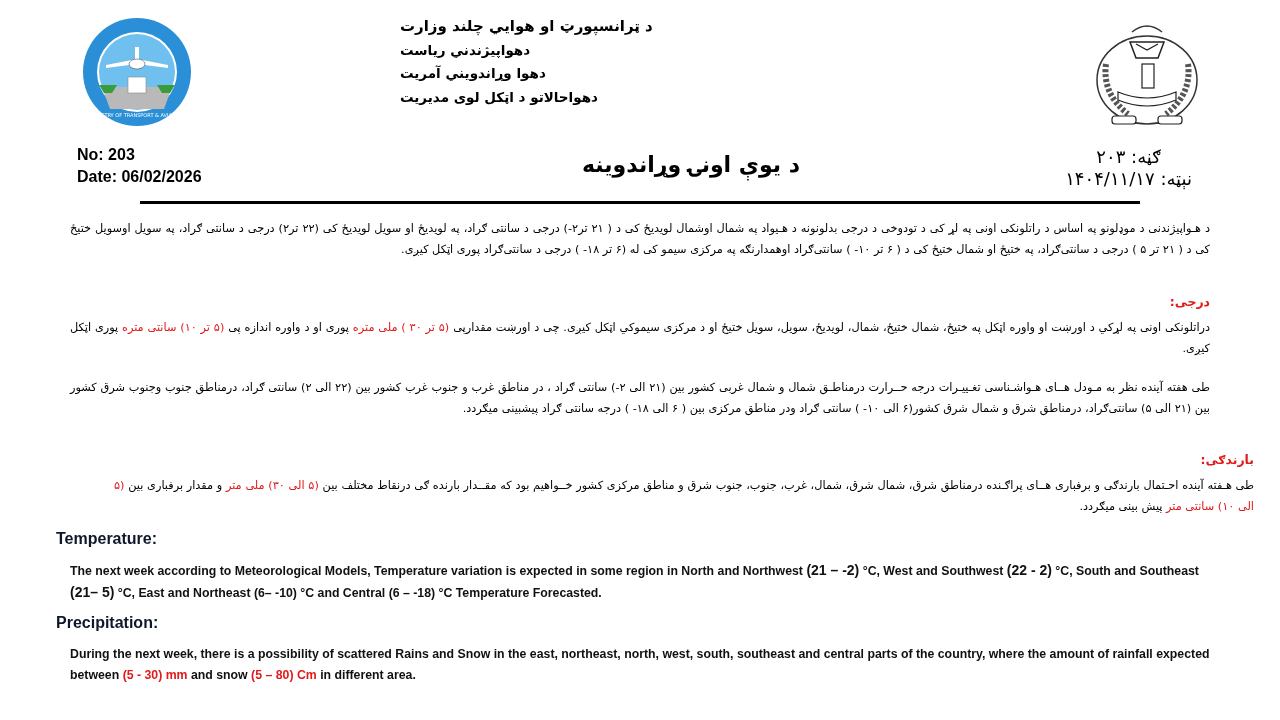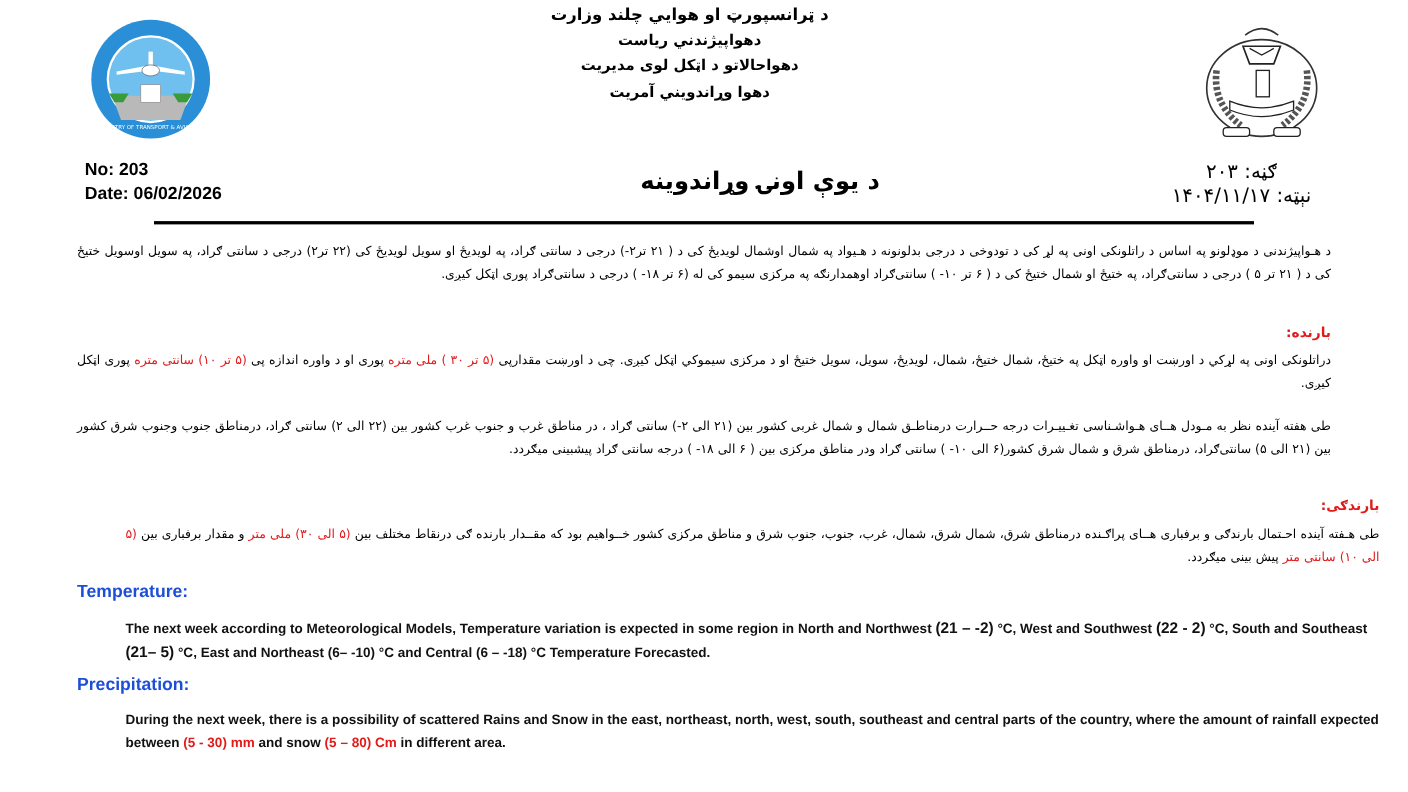--- a/index.html
+++ b/index.html
@@ -1,31 +1,31 @@
 <!DOCTYPE html>
 <html><head>
 <meta charset="utf-8">
 <style>
   html, body { margin: 0; padding: 0; background: #ffffff; }
   body { width: 1280px; height: 720px; position: relative; overflow: hidden; font-family: "DejaVu Sans", sans-serif; color: #000; }
   .logo-left { position: absolute; left: 82px; top: 17px; width: 110px; height: 110px; }
   .logo-right { position: absolute; left: 1088px; top: 14px; width: 118px; height: 118px; }
-  .org-block { position: absolute; left: 400px; top: 2px; width: 454px; text-align: center; direction: rtl; }
+  .org-block { position: absolute; left: 400px; top: 15px; width: 454px; text-align: left; direction: rtl; }
   .org-line { font-family: "DejaVu Sans", sans-serif; font-weight: bold; font-size: 13.5px; line-height: 23.5px; }
   .org-line.first { font-size: 15px; }
   .ref-left { position: absolute; left: 77px; top: 144px; font-family: "Liberation Sans", sans-serif; font-weight: bold; font-size: 16px; line-height: 22px; }
   .ref-right { position: absolute; right: 88px; top: 146px; direction: rtl; text-align: center; font-family: "DejaVu Sans", sans-serif; font-size: 18px; line-height: 22px; }
   .doc-title { position: absolute; left: 460px; top: 152px; width: 340px; text-align: right; direction: rtl; font-weight: bold; font-size: 22px; }
   .title-rule { position: absolute; left: 140px; top: 201px; width: 1000px; height: 3px; background: #000; }
   .rtl-section { position: absolute; left: 70px; width: 1140px; direction: rtl; text-align: right; }
   .rtl-head { color: #e11a1a; font-weight: bold; font-size: 12.5px; line-height: 18px; }
   .rtl-para { font-family: "DejaVu Sans", sans-serif; font-size: 11.3px; line-height: 21px; margin-top: 6px; text-align: justify; text-align-last: right; }
   .red { color: #e11a1a; }
-  .en-head { position: absolute; left: 70px; color: #1d4ed8; font-family: "Liberation Sans", sans-serif; font-weight: bold; font-size: 16px; }
-  .en-para { position: absolute; left: 70px; width: 1142px; font-family: "Liberation Sans", sans-serif; font-weight: bold; font-size: 12.3px; line-height: 21px; color: #111; margin-left: 44px; }
+  .en-head { position: absolute; left: 56px; color: #0f172a; font-family: "Liberation Sans", sans-serif; font-weight: bold; font-size: 16px; }
+  .en-para { position: absolute; left: 70px; width: 1142px; font-family: "Liberation Sans", sans-serif; font-weight: bold; font-size: 12.3px; line-height: 21px; color: #111; }
   .big { font-size: 14px; }
 </style>
 </head>
 <body>
 
 <svg class="logo-left" viewBox="0 0 110 110">
   <circle cx="55" cy="55" r="54" fill="#2a8fd6"></circle>
   <circle cx="55" cy="55" r="40" fill="#ffffff"></circle>
   <circle cx="55" cy="55" r="38" fill="#6fc0ef"></circle>
   <path d="M20 70 L90 70 L82 92 L28 92 Z" fill="#b9b9b9"></path>
@@ -47,43 +47,43 @@
   <path d="M48 30 L59 36 L70 30" fill="none" stroke="#222" stroke-width="1.2"></path>
   <rect x="54" y="50" width="12" height="24" fill="#fff" stroke="#222" stroke-width="1.2"></rect>
   <path d="M30 78 Q59 90 88 78 L88 86 Q59 98 30 86 Z" fill="#fff" stroke="#222" stroke-width="1.2"></path>
   <rect x="24" y="102" width="24" height="8" rx="3" fill="#fff" stroke="#222" stroke-width="1.2"></rect>
   <rect x="70" y="102" width="24" height="8" rx="3" fill="#fff" stroke="#222" stroke-width="1.2"></rect>
 </svg>
 
 <div class="org-block">
   <div class="org-line first">د ټرانسپورټ او هوايي چلند وزارت</div>
   <div class="org-line">دهواپيژندني رياست</div>
+  <div class="org-line">دهوا وړاندويني آمريت</div>
   <div class="org-line">دهواحالاتو د اټکل لوی مديريت</div>
-  <div class="org-line">دهوا وړاندويني آمريت</div>
 </div>
 
 <div class="ref-left">
   <div><span>No:</span> <span>203</span></div>
   <div><span>Date:</span> <span>06/02/2026</span></div>
 </div>
 
 <div class="ref-right">
   <div><span>ګڼه:</span> <span>۲۰۳</span></div>
   <div><span>نېټه:</span> <span>۱۴۰۴/۱۱/۱۷</span></div>
 </div>
 
 <div class="doc-title">د يوې اونۍ وړاندوينه</div>
 <div class="title-rule"></div>
 
 <div class="rtl-section" style="top:212px;">
   <div class="rtl-para">د هـواپيژندنی د موډلونو په اساس د راتلونکی اونی په لړ کی د تودوخی د درجی بدلونونه د هـيواد په شمال اوشمال لويديځ کی د ( ۲۱ تر۲-) درجی د سانتی ګراد، په لويديځ او سويل لويديځ کی (۲۲ تر۲) درجی د سانتی ګراد، په سويل اوسويل ختيځ کی د ( ۲۱ تر ۵ ) درجی د سانتی‌ګراد، په ختيځ او شمال ختيځ کی د ( ۶ تر ۱۰- ) سانتی‌ګراد اوهمدارنګه په مرکزی سيمو کی له (۶ تر ۱۸- ) درجی د سانتی‌ګراد پوری اټکل کيږی.</div>
 </div>
 
 <div class="rtl-section" style="top:293px;">
-  <div class="rtl-head">بارنده:</div>
+  <div class="rtl-head">درجی:</div>
   <div class="rtl-para">
     <span>دراتلونکی اونی په لړکي د اورښت او واوره اټکل په ختيځ، شمال ختيځ، شمال، لويديځ، سويل، سويل ختيځ او د مرکزی سيموکي اټکل کيږی. چی د اورښت مقدارپی</span>
     <span class="red">(۵ تر ۳۰ ) ملی متره</span>
     <span>پوری او د واوره اندازه پی</span>
     <span class="red">(۵ تر ۱۰) سانتی متره</span>
     <span>پوری اټکل کيږی.</span>
   </div>
 </div>
 
 <div class="rtl-section" style="top:371px;">

